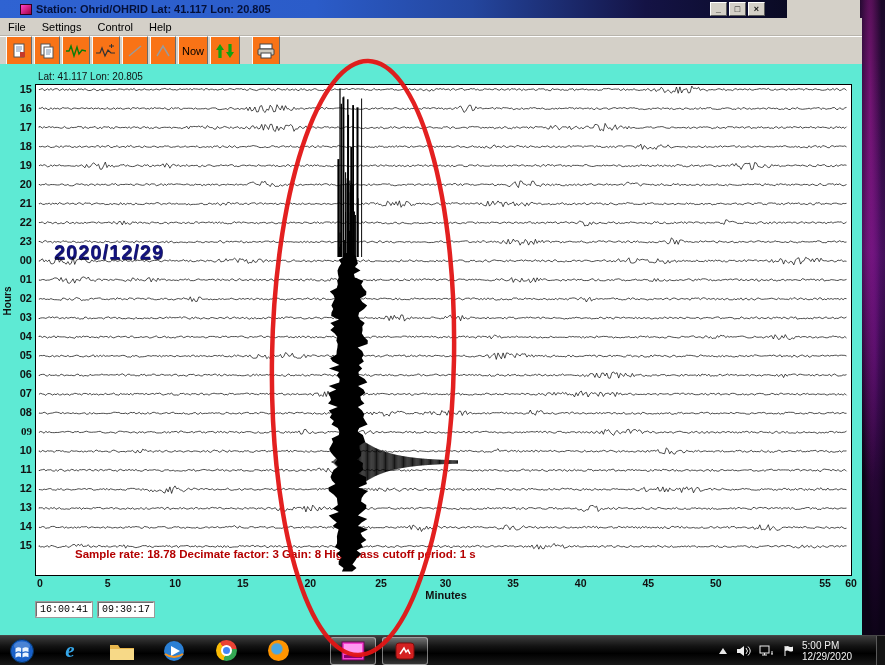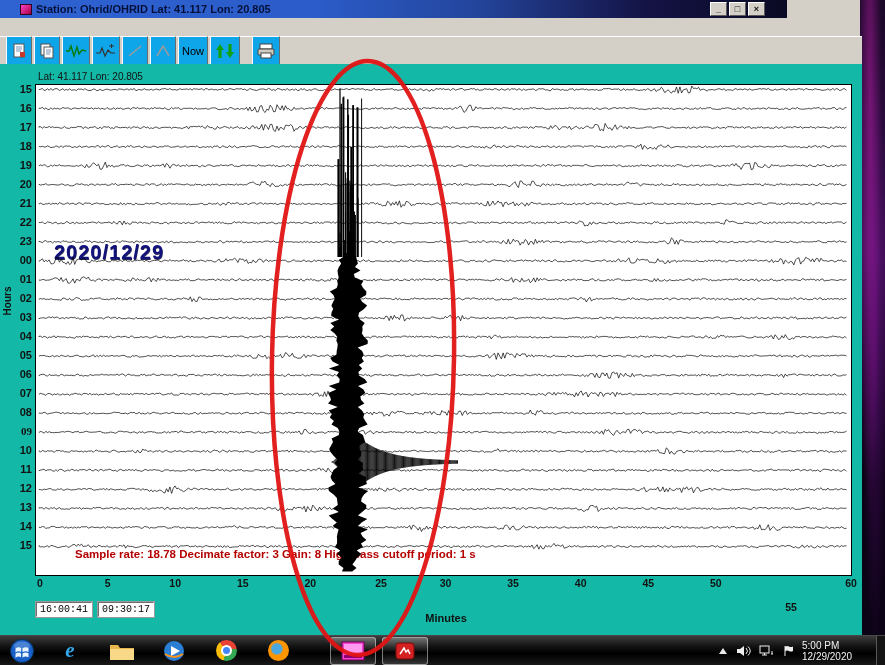--- a/index.html
+++ b/index.html
@@ -26,45 +26,45 @@
     line-height:10px; color:#111; text-align:center; padding:0; }
 
   
   #menubar { position:absolute; left:0; top:18px; width:862px; height:18px; background:#d4d0c8;
     display:flex; align-items:center; border-bottom:1px solid #b8b4ac; }
   .menu-item { font-size:11px; color:#000; padding:1px 8px; }
 
   
   #toolbar { position:absolute; left:0; top:36px; width:862px; height:28px; background:#d4d0c8;
     border-top:1px solid #fff; display:flex; align-items:center; padding-left:6px; }
-  .tbtn { height:30px; min-width:26px; margin-right:2px; background:#0ea5e9;
+  .tbtn { height:30px; min-width:26px; margin-right:2px; background:#f97316;
     border:1px solid; border-color:#fbfaf8 #6b6b6b #6b6b6b #fbfaf8;
     display:inline-flex; align-items:center; justify-content:center; padding:0 3px;
     font:11px "Liberation Sans",sans-serif; color:#000; }
   .tbtn.gap { margin-left:10px; }
 
   
-  #main { position:absolute; left:0; top:64px; width:862px; height:571px; background:#14b8a6;padding-left:34px; }
+  #main { position:absolute; left:0; top:64px; width:862px; height:571px; background:#5eead4;padding-left:34px; }
   #coords-label { position:absolute; left:38px; top:7px; font-size:10px; color:#111; }
   #plot { position:absolute; left:35px; top:20px; width:817px; height:492px;
     background:#fff; border:1px solid #000; }
   #traces { position:absolute; left:0; top:0; z-index:2; }
   #date-annotation { position:absolute; left:18px; top:156px; z-index:1;
     font-size:20px; font-weight:bold; color:#12127e; letter-spacing:1px;
     text-shadow:0.5px 0.5px 0 #2a2a55; }
   #info-line { position:absolute; left:39px; top:463px; z-index:1;
     font-size:11.5px; font-weight:bold; color:#b40000; white-space:nowrap; }
   #hours-axis { position:absolute; left:-12px; top:231px; width:40px; height:12px;
     transform:rotate(-90deg); font-size:10px; font-weight:bold; color:#111; text-align:center; }
   .hour-label { position:absolute; left:6px; width:26px; text-align:right;
     font-size:11px; font-weight:bold; color:#111; }
   .x-tick { position:absolute; top:513px; width:24px; text-align:center;
     font-size:10.5px; font-weight:bold; color:#111; }
   #minutes-axis { position:absolute; left:420px; top:525px; width:52px; text-align:center;
-    font-size:11px; font-weight:bold; color:#111;margin-top:23px; }
+    font-size:11px; font-weight:bold; color:#111; }
   .time-box { position:absolute; top:538px; width:56px; height:15px; background:#fff;
     border:1px solid; border-color:#6e6e6e #fff #fff #6e6e6e; outline:1px solid #9a9a9a;
     font:10px "Liberation Mono","DejaVu Sans Mono",monospace; text-align:center; color:#000; }
   #time-box-1 { left:36px; }
   #time-box-2 { left:98px; }
 
   
   #taskbar { position:absolute; left:0; top:635px; width:885px; height:30px;
     background:linear-gradient(#3c3c3c,#131313 35%,#000 60%,#181818);
     border-top:1px solid #474747; display:flex; align-items:center; }
@@ -98,20 +98,26 @@
   <div id="titlebar">
     <span class="app-icon"></span>
     <span class="title-text">Station: Ohrid/OHRID Lat: 41.117 Lon: 20.805</span>
     <span class="win-controls">
       <button class="winbtn">_</button>
       <button class="winbtn">□</button>
       <button class="winbtn">×</button>
     </span>
   </div>
 
+  <div id="menubar">
+    <span class="menu-item">File</span>
+    <span class="menu-item">Settings</span>
+    <span class="menu-item">Control</span>
+    <span class="menu-item">Help</span>
+  </div>
 
   <div id="toolbar">
     <button class="tbtn">
       <svg width="16" height="16" viewBox="0 0 16 16">
           <rect x="3" y="1" width="10" height="13" fill="#fff" stroke="#555"></rect>
           <path d="M5 4h6M5 6h6M5 8h5" stroke="#7a94b5" stroke-width="1" fill="none"></path>
           <rect x="9" y="9" width="5" height="5" fill="#c63a2a"></rect>
         </svg>
     </button>
     <button class="tbtn">
@@ -399,21 +405,21 @@
         <div class="x-tick" style="left: 95.585px;">5</div>
         <div class="x-tick" style="left: 163.17px;">10</div>
         <div class="x-tick" style="left: 230.755px;">15</div>
         <div class="x-tick" style="left: 298.34px;">20</div>
         <div class="x-tick" style="left: 369px;">25</div>
         <div class="x-tick" style="left: 433.51px;">30</div>
         <div class="x-tick" style="left: 501.095px;">35</div>
         <div class="x-tick" style="left: 568.68px;">40</div>
         <div class="x-tick" style="left: 636.265px;">45</div>
         <div class="x-tick" style="left: 703.85px;">50</div>
-        <div class="x-tick" style="left: 779px; margin-top: 24px;">55</div>
+        <div class="x-tick" style="left: 813px;">55</div>
         <div class="x-tick" style="left: 839.02px;">60</div>
       </div>
     <div id="minutes-axis">Minutes</div>
     <input class="time-box" id="time-box-1" readonly="" value="16:00:41" style="">
     <input class="time-box" id="time-box-2" readonly="" value="09:30:17" style="">
   </div>
 
   <div id="taskbar">
     <div class="tb-item" id="start-button">
       <svg width="26" height="26" viewBox="0 0 26 26">

